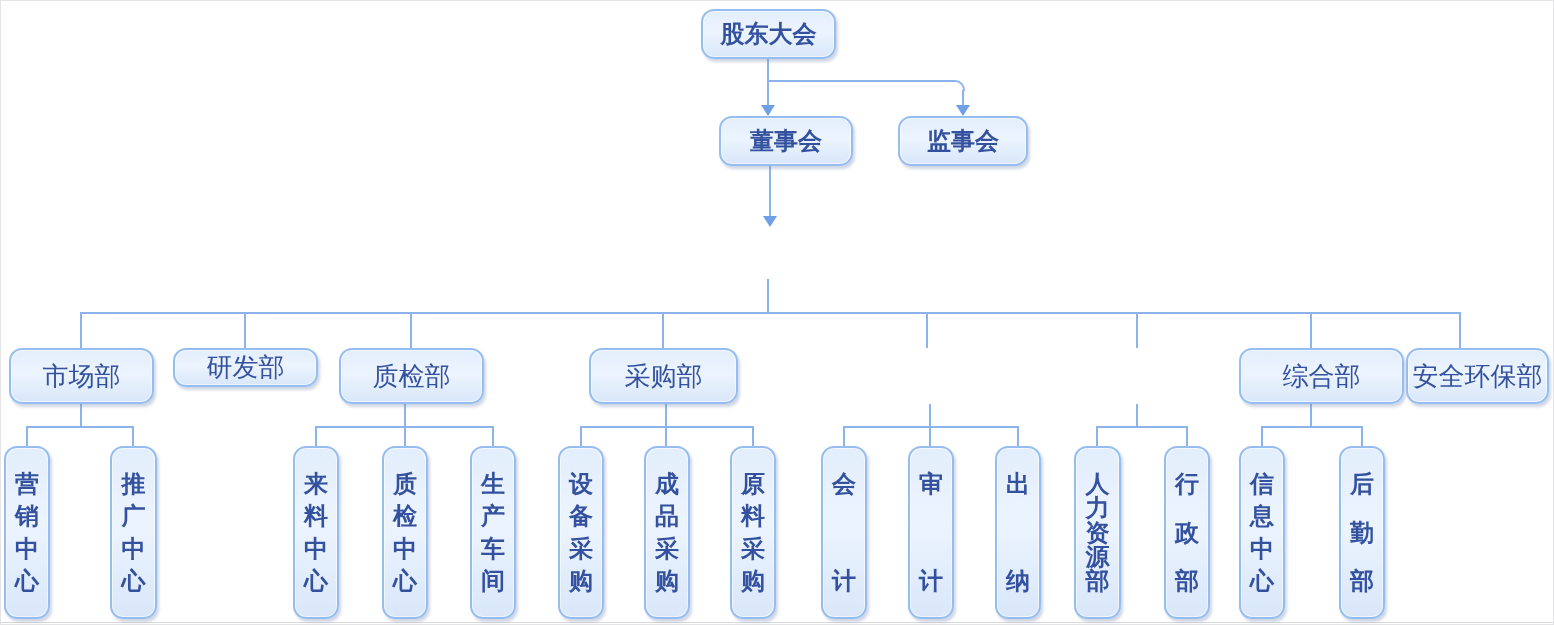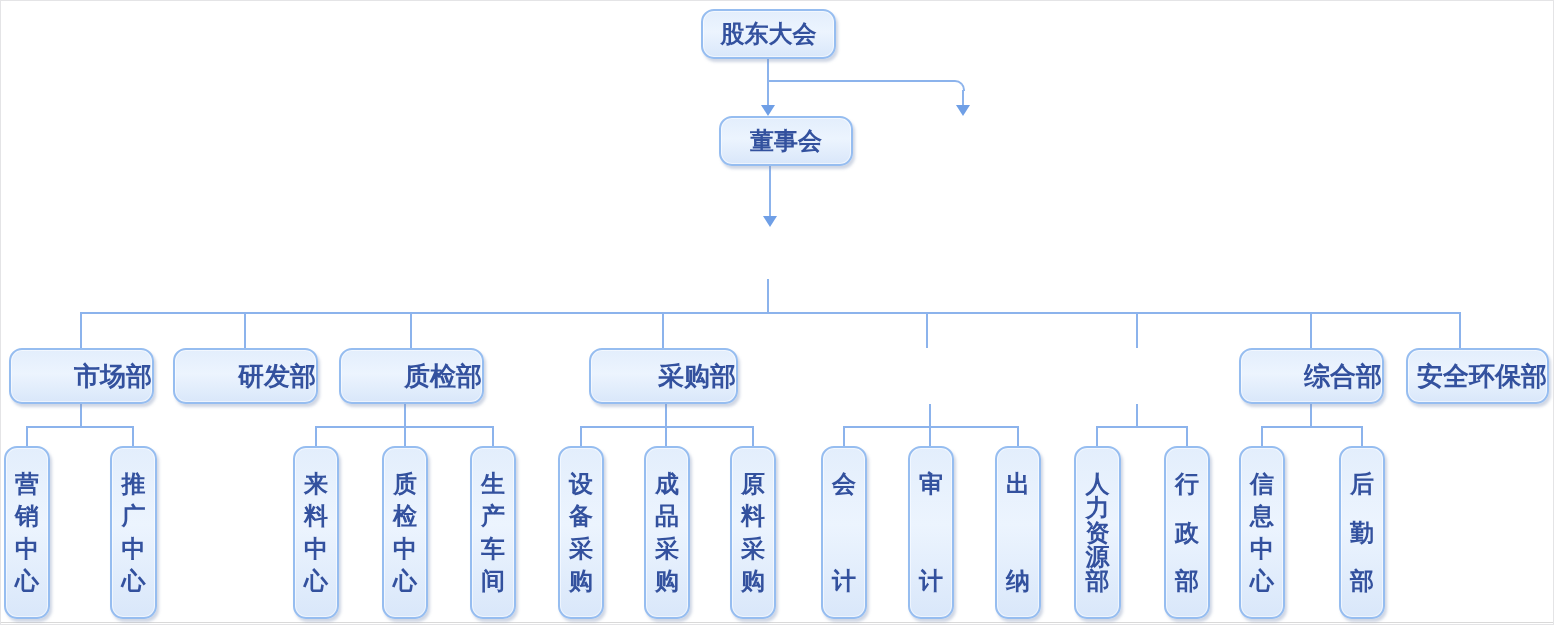--- a/index.html
+++ b/index.html
@@ -22,21 +22,21 @@
     color:#33519e;
     box-shadow:2px 3px 3px rgba(128,148,183,0.38), inset 0 0 0 1px rgba(255,255,255,0.55);
     display:flex;
     align-items:center;
     justify-content:center;
     text-align:center;
     cursor:default;
   }
   .node-h span{display:block;white-space:nowrap;}
   .lvl1,.lvl2,.lvl3{font-size:24px;font-weight:bold;}
-  .lvl4{font-size:26px;font-weight:bold;justify-content:flex-end;}
+  .lvl4{font-size:26px;font-weight:normal;}
   .node-v{
     flex-direction:column;
     justify-content:space-between;
     padding:24px 0;
     font-size:24px;
     font-weight:600;
   }
   .node-v span{display:block;line-height:1;}
   
   .edge-h,.edge-v{position:absolute;background:var(--line);}
@@ -104,33 +104,36 @@
     <div class="edge-h" style="left: 1260px; top: 425px; width: 102px;"></div>
     <div class="edge-v" style="left: 1260px; top: 426px; height: 19px;"></div>
     <div class="edge-v" style="left: 1360px; top: 426px; height: 19px;"></div>
     <div class="edge-rule" style="left: 0px; top: 621px; width: 1554px;"></div>
     <div class="node node-h lvl1" style="left: 700px; top: 8px; width: 135px; height: 50px;">
       <span>股东大会</span>
     </div>
     <div class="node node-h lvl2" style="left: 702px; top: 115px; width: 134px; height: 50px; margin-left: 16px;">
       <span>董事会</span>
     </div>
+    <div class="node node-h lvl2" style="left: 897px; top: 115px; width: 130px; height: 50px;">
+      <span>监事会</span>
+    </div>
     <div class="node node-h lvl4" style="left: 8px; top: 347px; width: 145px; height: 56px;">
       <span>市场部</span>
     </div>
-    <div class="node node-h lvl4" style="left: 172px; top: 347px; width: 145px; height: 56px;">
+    <div class="node node-h lvl4" style="left: 172px; top: 347px; width: 145px; height: 39px;">
       <span>研发部</span>
     </div>
     <div class="node node-h lvl4" style="left: 338px; top: 347px; width: 145px; height: 56px;">
       <span>质检部</span>
     </div>
     <div class="node node-h lvl4" style="left: 588px; top: 347px; width: 149px; height: 56px;">
       <span>采购部</span>
     </div>
-    <div class="node node-h lvl4" style="left: 1238px; top: 347px; width: 145px; height: 56px;">
+    <div class="node node-h lvl4" style="left: 1238px; top: 347px; width: 165px; height: 56px;">
       <span>综合部</span>
     </div>
     <div class="node node-h lvl4" style="left: 1405px; top: 347px; width: 143px; height: 56px;">
       <span>安全环保部</span>
     </div>
     <div class="node node-v lvl5" style="left: 3px; top: 445px; width: 46px; height: 173px;">
       <span>营</span>
       <span>销</span>
       <span>中</span>
       <span>心</span>

